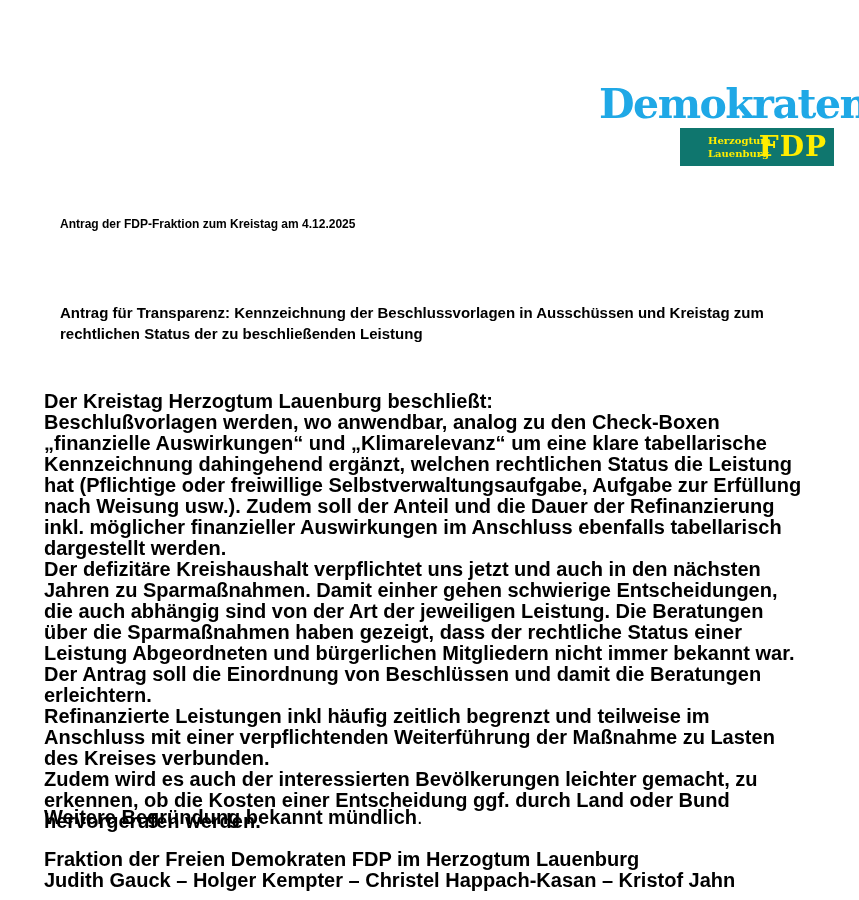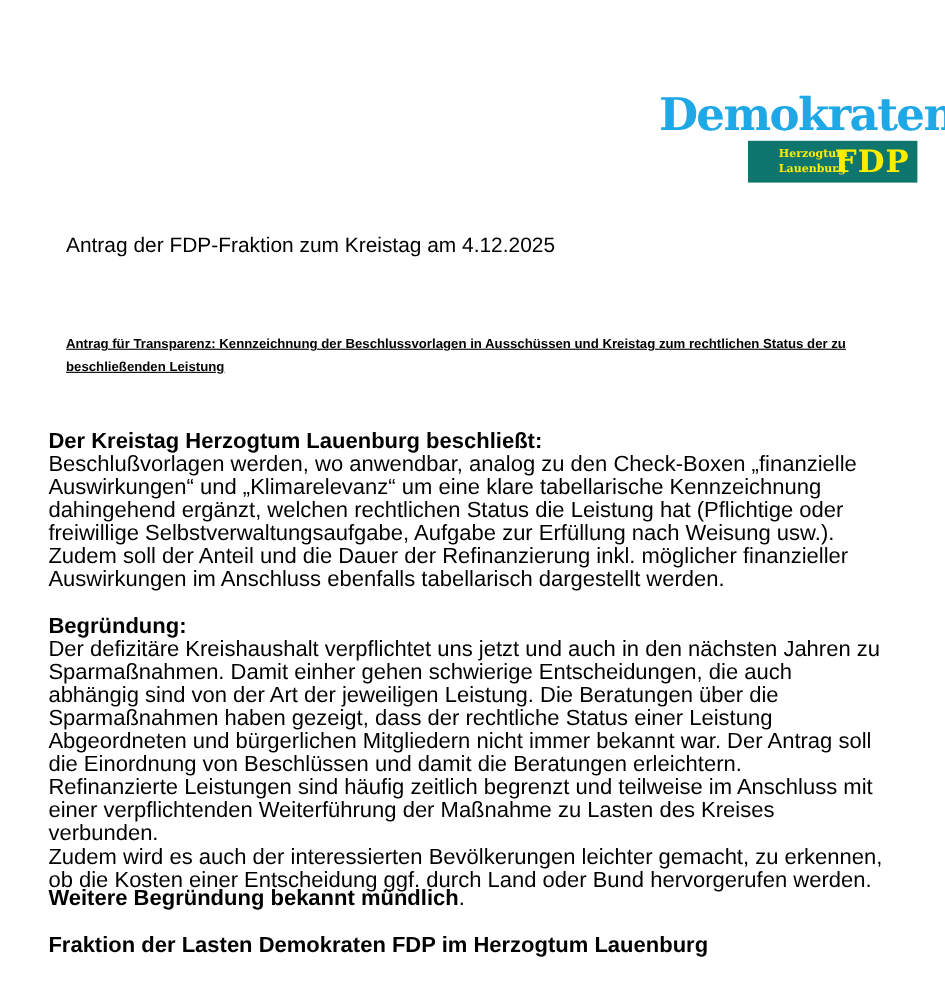--- a/index.html
+++ b/index.html
@@ -5,29 +5,29 @@
   html, body { margin: 0; padding: 0; background: #ffffff; }
   body { width: 859px; height: 900px; position: relative; overflow: hidden; font-family: "Liberation Sans", sans-serif; color: #000; }
   .logo { position: absolute; left: 583px; top: 40px; width: 254px; height: 128px; }
   .logo-line { font-family: "DejaVu Serif", serif; font-weight: bold; color: #1fa8e6; font-size: 41px; line-height: 42px; letter-spacing: -1.5px; white-space: nowrap; }
   .logo-line.l1 { position: absolute; left: 0; top: 0; }
   .logo-line.l2 { position: absolute; left: 16px; top: 43px; }
   .logo-box { position: absolute; left: 97px; top: 88px; width: 154px; height: 38px; background: #0f766e; }
   .logo-sub { position: absolute; left: 28px; top: 6px; font-family: "DejaVu Serif", serif; color: #ffed00; font-size: 10px; line-height: 13px; font-weight: bold; text-align: left; }
   .logo-fdp { position: absolute; right: 7px; top: 1px; font-family: "DejaVu Serif", serif; font-weight: bold; color: #ffed00; font-size: 28px; line-height: 36px; letter-spacing: 1px; }
 
-  .h-top { position: absolute; left: 60px; top: 214px; font-size: 19px; font-weight: normal; line-height: 20px; white-space: nowrap; }
-  .h-title { position: absolute; left: 60px; top: 302px; font-size: 12px; font-weight: bold; line-height: 21px; width: 760px; text-decoration: underline; }
+  .h-top { position: absolute; left: 60px; top: 214px; font-size: 12px; font-weight: bold; line-height: 20px; white-space: nowrap; }
+  .h-title { position: absolute; left: 60px; top: 302px; font-size: 15px; font-weight: bold; line-height: 21px; width: 760px; }
   .block { position: absolute; left: 44px; width: 760px; font-size: 20px; line-height: 21px; }
   .b1 { top: 391px; }
   .b2 { top: 559px; }
   .b3 { top: 807px; }
   .b4 { top: 849px; }
   .bold { font-weight: bold; }
-  p { margin: 0; }
+  p { margin: 0; font-weight: bold; }
 </style>
 </head>
 <body>
 
 <div class="logo">
   <div class="logo-line l2">Demokraten</div>
   <div class="logo-box">
     <div class="logo-sub">
       <div>Herzogtum</div>
       <div>Lauenburg</div>
@@ -39,25 +39,25 @@
 <div class="h-top">Antrag der FDP-Fraktion zum Kreistag am 4.12.2025</div>
 
 <div class="h-title">Antrag für Transparenz: Kennzeichnung der Beschlussvorlagen in Ausschüssen und Kreistag zum rechtlichen Status der zu beschließenden Leistung</div>
 
 <div class="block b1">
   <p class="bold">Der Kreistag Herzogtum Lauenburg beschließt:</p>
   <p>Beschlußvorlagen werden, wo anwendbar, analog zu den Check-Boxen „finanzielle Auswirkungen“ und „Klimarelevanz“ um eine klare tabellarische Kennzeichnung dahingehend ergänzt, welchen rechtlichen Status die Leistung hat (Pflichtige oder freiwillige Selbstverwaltungsaufgabe, Aufgabe zur Erfüllung nach Weisung usw.). Zudem soll der Anteil und die Dauer der Refinanzierung inkl. möglicher finanzieller Auswirkungen im Anschluss ebenfalls tabellarisch dargestellt werden.</p>
 </div>
 
 <div class="block b2">
-  <p class="bold">Begründung:</p>
   <p>Der defizitäre Kreishaushalt verpflichtet uns jetzt und auch in den nächsten Jahren zu Sparmaßnahmen. Damit einher gehen schwierige Entscheidungen, die auch abhängig sind von der Art der jeweiligen Leistung. Die Beratungen über die Sparmaßnahmen haben gezeigt, dass der rechtliche Status einer Leistung Abgeordneten und bürgerlichen Mitgliedern nicht immer bekannt war. Der Antrag soll die Einordnung von Beschlüssen und damit die Beratungen erleichtern.</p>
-  <p>Refinanzierte Leistungen sind häufig zeitlich begrenzt und teilweise im Anschluss mit einer verpflichtenden Weiterführung der Maßnahme zu Lasten des Kreises verbunden.</p>
+  <p>Refinanzierte Leistungen inkl häufig zeitlich begrenzt und teilweise im Anschluss mit einer verpflichtenden Weiterführung der Maßnahme zu Lasten des Kreises verbunden.</p>
   <p>Zudem wird es auch der interessierten Bevölkerungen leichter gemacht, zu erkennen, ob die Kosten einer Entscheidung ggf. durch Land oder Bund hervorgerufen werden.</p>
 </div>
 
 <div class="block b3">
   <span class="bold">Weitere Begründung bekannt mündlich</span><span>.</span>
 </div>
 
 <div class="block b4">
-  <p class="bold">Fraktion der Lasten Demokraten FDP im Herzogtum Lauenburg</p>
+  <p class="bold">Fraktion der Freien Demokraten FDP im Herzogtum Lauenburg</p>
+  <p>Judith Gauck – Holger Kempter – Christel Happach-Kasan – Kristof Jahn</p>
 </div>
 
 </body></html>

